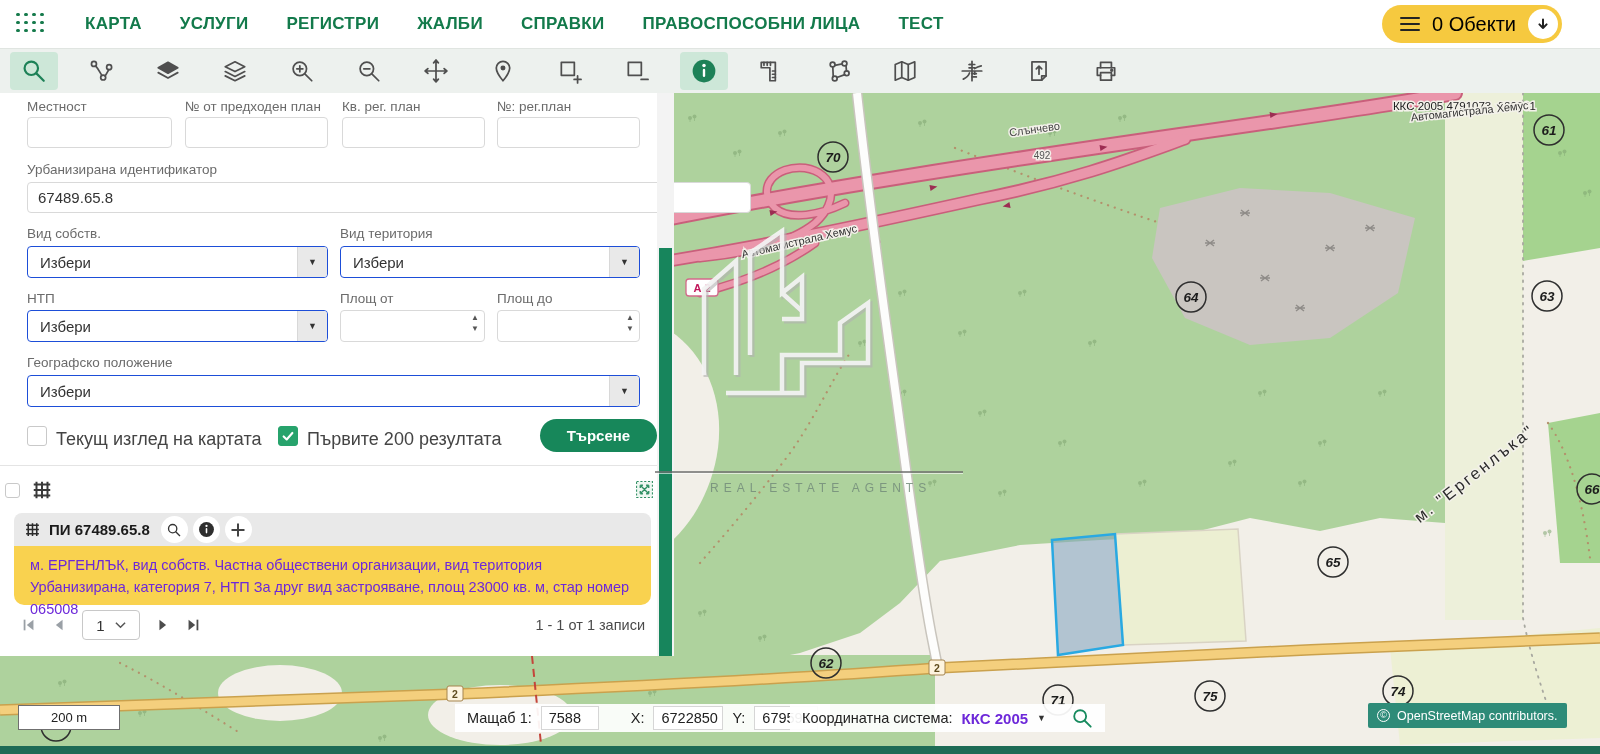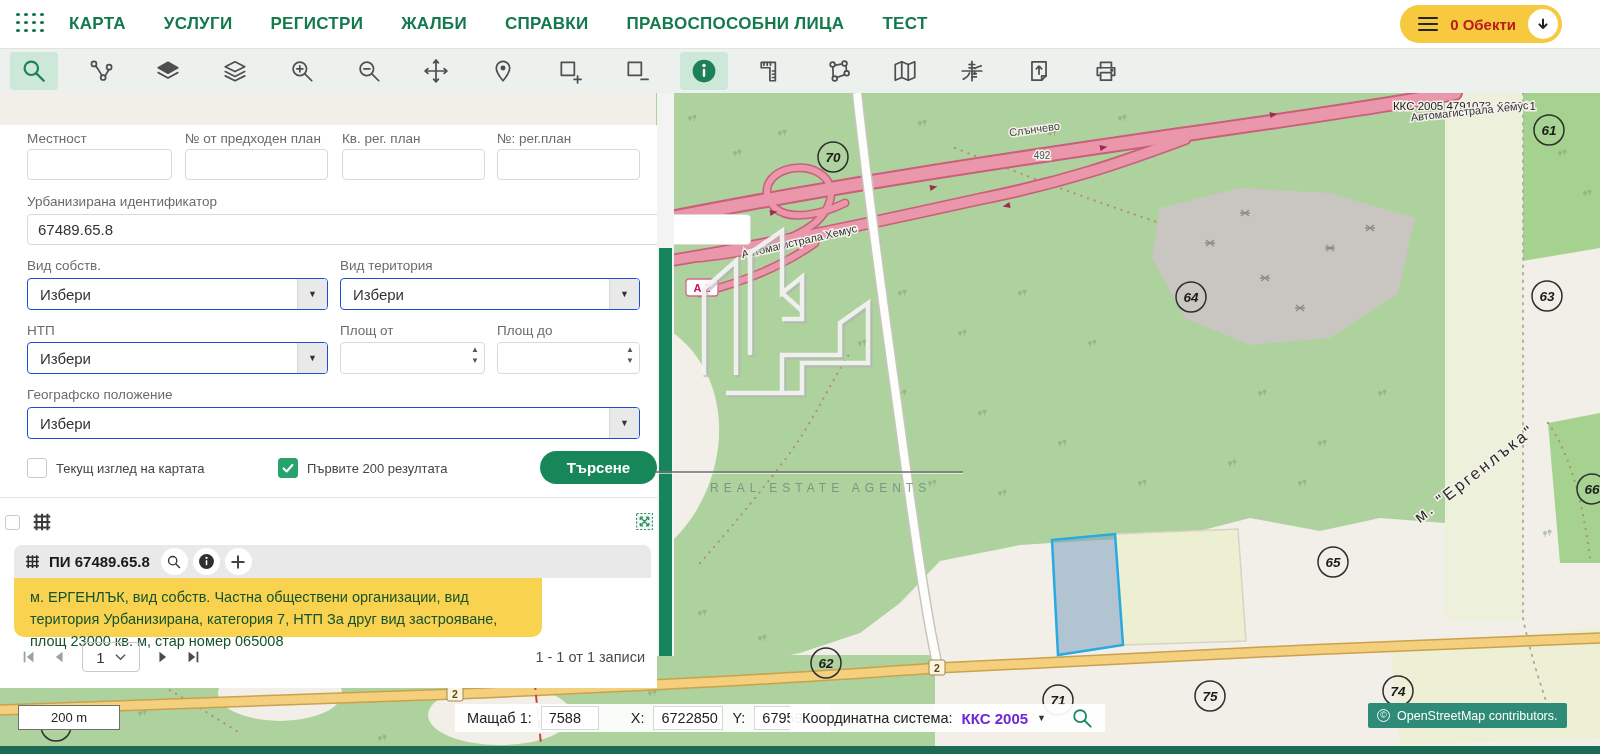--- a/index.html
+++ b/index.html
@@ -6,68 +6,68 @@
   html,body { margin:0; padding:0; }
   body {
     width:1600px; height:754px; overflow:hidden;
     font-family:"Liberation Sans", sans-serif;
     background:#fff; position:relative;
   }
   
   .topnav { height:48px; background:#fff; display:flex; align-items:center; position:relative; z-index:100; }
   .waffle { margin-left:16px; display:grid; grid-template-columns:repeat(4,7px); grid-auto-rows:7px; gap:1px; }
   .waffle i { width:3.5px; height:3.5px; border-radius:50%; background:#157a4b; }
-  .navitems { display:flex; gap:38px; margin-left:22px; }
+  .navitems { display:flex; gap:38px; margin-left:38px; }
   .navitems span { font-size:17px; font-weight:bold; color:#137a4b; letter-spacing:.3px; cursor:pointer; white-space:nowrap; }
   .pill { position:absolute; right:38px; top:5px; height:38px; background:#f6c93f; border-radius:19px;
           display:flex; align-items:center; gap:12px; padding:4px 4px 4px 18px; }
   .burger { display:flex; flex-direction:column; gap:3.5px; }
   .burger i { width:20px; height:2.6px; background:#232323; border-radius:2px; }
-  .pill-label { font-size:15px; font-weight:bold; color:#b91c1c; }
+  .pill-label { font-size:20px; font-weight:normal; color:#000000; }
   .pill-circle { width:30px; height:30px; border-radius:50%; background:#fff; display:flex; align-items:center; justify-content:center; }
   
   .toolbar { height:45px; background:#edf1ee; border-top:1px solid #e0e5e1; display:flex; align-items:center; gap:19px; padding-left:10px; position:relative; z-index:90; }
   .tool { width:48px; height:38px; display:flex; align-items:center; justify-content:center; border-radius:4px; cursor:pointer; }
   .tool svg { stroke:#4f4f4f; fill:none; stroke-width:1.6; stroke-linecap:round; stroke-linejoin:round; }
   .tool.active { background:#cde7d8; }
   .tool.search-active svg { stroke:#1d8157; stroke-width:2; }
   
   .stage { position:relative; width:1600px; height:661px; }
   svg.map { position:absolute; left:0; top:0; z-index:0; }
   .maplabel { paint-order:stroke; stroke:#f3f1ea; stroke-width:3px; }
   .pmarker { fill:rgba(255,255,255,0.02); stroke:#2e2e2e; stroke-width:1.5; }
   .pmarker-text { font:italic 600 13.5px "Liberation Sans",sans-serif; fill:#1c1c1c; text-anchor:middle; stroke:none; }
   .rmarker { fill:#fdf4df; stroke:#a5854f; stroke-width:1; }
   .rmarker-text { font:bold 10.5px "Liberation Sans",sans-serif; fill:#5f4c1e; text-anchor:middle; }
   
-  .panel { position:absolute; left:0; top:0; width:657px; height:563px; background:#fff; z-index:10; font-size:14px;margin-top:32px; }
+  .panel { position:absolute; left:0; top:0; width:657px; height:563px; background:#fff; z-index:10; font-size:14px; }
   .lbl { position:absolute; color:#6b6b6b; font-size:13.5px; white-space:nowrap; }
   .inp { position:absolute; height:31px; border:1px solid #d9d9d9; border-radius:4px; background:#fff;
          font-family:"Liberation Sans",sans-serif; font-size:15px; color:#333; padding:0 10px; outline:none; }
   .dd  { position:absolute; height:32px; border:1px solid #1d4ed8; border-radius:4px; background:#fff; display:flex; align-items:center; cursor:pointer; }
   .dd .val { flex:1; padding:0 12px; font-size:15px; color:#333; }
   .dd .btn { width:30px; align-self:stretch; background:#e9e9e9; border-left:1px solid #d8d8d8; border-radius:0 3px 3px 0;
              display:flex; align-items:center; justify-content:center; font-size:9px; color:#333; }
   .spin { position:absolute; height:32px; border:1px solid #d9d9d9; border-radius:4px; background:#fff; }
   .spin .arrows { position:absolute; right:5px; top:3px; display:flex; flex-direction:column; gap:3px; font-size:8px; color:#555; line-height:1; cursor:pointer; }
   .cb { position:absolute; width:20px; height:20px; border:1px solid #c9c9c9; border-radius:3px; background:#fff; cursor:pointer; }
   .cb.checked { background:#27a36c; border-color:#27a36c; display:flex; align-items:center; justify-content:center; }
-  .cblabel { position:absolute; font-size:13px; color:#444; }
+  .cblabel { position:absolute; font-size:18px; color:#444; }
   .searchbtn { position:absolute; left:540px; top:326px; width:117px; height:33px; border:none; border-radius:17px;
                background:#17875a; color:#fff; font-family:"Liberation Sans",sans-serif; font-size:15px; font-weight:bold; cursor:pointer; }
   .divider { position:absolute; left:0; top:372px; width:657px; height:1px; background:#e4e4e4; }
   .gridicon { position:absolute; }
   .expandicon { position:absolute; cursor:pointer; }
   .reshdr { position:absolute; left:14px; top:420px; width:637px; height:33px; background:#e9e9e9; border-radius:8px 8px 0 0;
             display:flex; align-items:center; padding:0 8px 0 10px; }
   .reshdr .rid { font-size:15px; font-weight:bold; color:#1a1a1a; margin:0 6px 0 8px; white-space:nowrap; }
   .reshdr .rloc { font-size:15px; color:#3c3c3c; white-space:nowrap; overflow:hidden; flex:1; }
   .hicon { width:27px; height:27px; border-radius:50%; background:#fff; display:flex; align-items:center; justify-content:center; margin-left:5px; cursor:pointer; }
-  .resbody { position:absolute; left:14px; top:453px; width:528px; height:59px; background:#f9d24f; border-radius:0 0 10px 10px;
-             padding:9px 16px; font-size:14.5px; line-height:1.5; color:#14532d; }
+  .resbody { position:absolute; left:14px; top:453px; width:637px; height:59px; background:#f9d24f; border-radius:0 0 10px 10px;
+             padding:9px 16px; font-size:14.5px; line-height:1.5; color:#6d28d9; }
   .pgn { position:absolute; top:517px; height:30px; display:flex; align-items:center; }
   .pgn .pbtn { width:30px; display:flex; justify-content:center; cursor:pointer; }
   .pagebox { width:58px; height:30px; border:1px solid #c8c8c8; border-radius:4px; display:flex; align-items:center; justify-content:center; gap:10px;
              font-size:15px; color:#333; cursor:pointer; margin:0 8px; }
   .pgninfo { position:absolute; right:12px; top:524px; font-size:14.5px; color:#4a4a4a; }
   .scrollbar { position:absolute; left:657px; top:0; width:17px; height:563px; background:#f3f3f3; z-index:10; }
   .scrollbar .thumb { position:absolute; left:2px; width:13px; top:155px; height:408px; background:#17855c; cursor:pointer; }
   
   .sb { position:absolute; z-index:40; }
   .scalebox { left:18px; top:612px; width:102px; height:25px; background:#fff; border:1.5px solid #6f6f6f;

